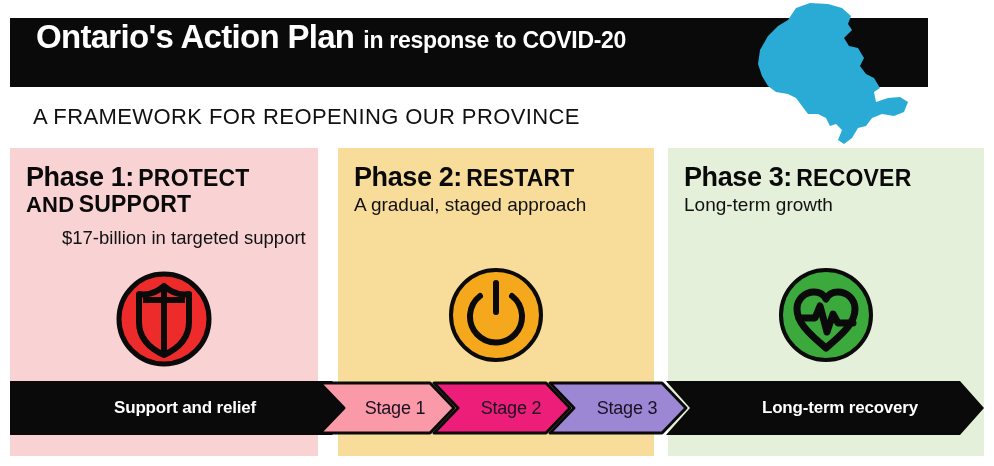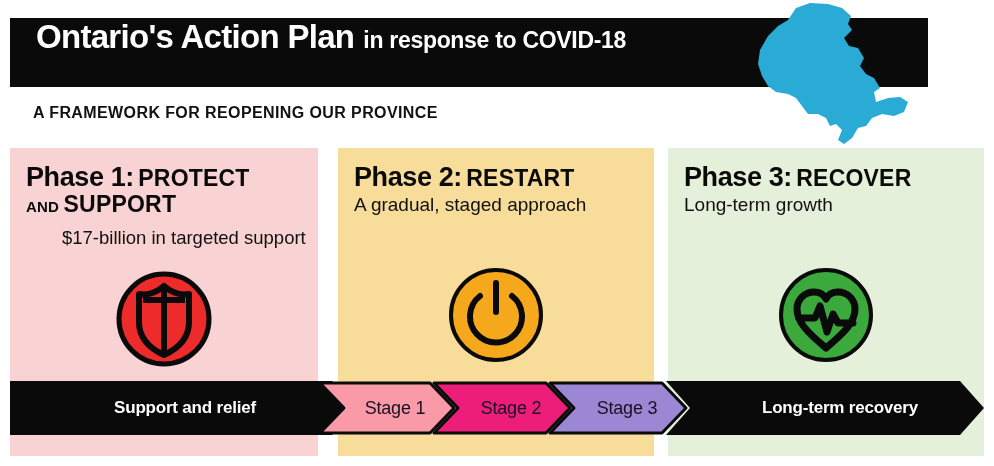--- a/index.html
+++ b/index.html
@@ -20,21 +20,21 @@
   .header-title .main{
     color:#ffffff;font-size:33px;font-weight:bold;letter-spacing:-0.7px;
   }
   .header-title .sub{
     color:#ffffff;font-size:23px;font-weight:bold;letter-spacing:-0.3px;
     margin-left:9px;
   }
 
   .subtitle{
     position:absolute;left:33px;top:104px;
-    font-size:16px;letter-spacing:0.4px;color:#111111;white-space:nowrap;font-weight:bold;
+    font-size:22px;letter-spacing:0.4px;color:#111111;white-space:nowrap;
   }
 
   
   .map-wrap{
     position:absolute;left:748px;top:2px;width:170px;height:148px;
     pointer-events:none;
   }
 
   
   .panel{
@@ -47,21 +47,21 @@
   .panel-head{
     padding:14px 16px 0 16px;
   }
   .phase-line{white-space:nowrap;line-height:1.12;}
   .phase-word{
     font-size:27px;font-weight:bold;color:#0a0a0a;letter-spacing:-0.4px;
   }
   .phase-kind{
     font-size:23px;font-weight:bold;color:#0a0a0a;letter-spacing:0.2px;text-align:right;
   }
-  .phase-kind-small{font-size:15px;margin-top:48px;}
+  .phase-kind-small{font-size:22px;margin-top:48px;}
   .phase-desc{
     margin-top:2px;font-size:19px;color:#111111;letter-spacing:0px;
     white-space:nowrap;
   }
   .panel-1 .phase-desc{margin-top:9px;font-size:18.5px;margin-left:36px;}
 
   .icon-slot{
     position:absolute;left:0;right:0;top:118px;display:flex;justify-content:center;
   }
   .panel-1 .icon-slot{top:122px;}
@@ -82,21 +82,21 @@
   .lbl-stage2{left:446px;width:110px;}
   .lbl-stage3{left:562px;width:110px;}
   .lbl-recovery{left:700px;width:260px;}
 </style>
 </head>
 <body>
 
 <div class="header-bar">
   <div class="header-title">
     <span class="main">Ontario's Action Plan</span>
-    <span class="sub">in response to COVID-18</span>
+    <span class="sub">in response to COVID-20</span>
   </div>
 </div>
 
 <div class="subtitle">A FRAMEWORK FOR REOPENING OUR PROVINCE</div>
 
 <div class="map-wrap">
   <svg width="170" height="148" viewBox="0 0 170 148" xmlns="http://www.w3.org/2000/svg">
     <path fill="#29ABD6" d="M40,18 L48,6 L62,1 L80,2 L94,6 L103,14 L100,22 L104,28 L96,36
       L101,44 L110,46 L116,56 L112,64 L118,72 L126,76 L132,86 L126,90 L128,100
       L140,96 L152,95 L160,100 L156,110 L146,114 L134,112 L124,116 L118,124

